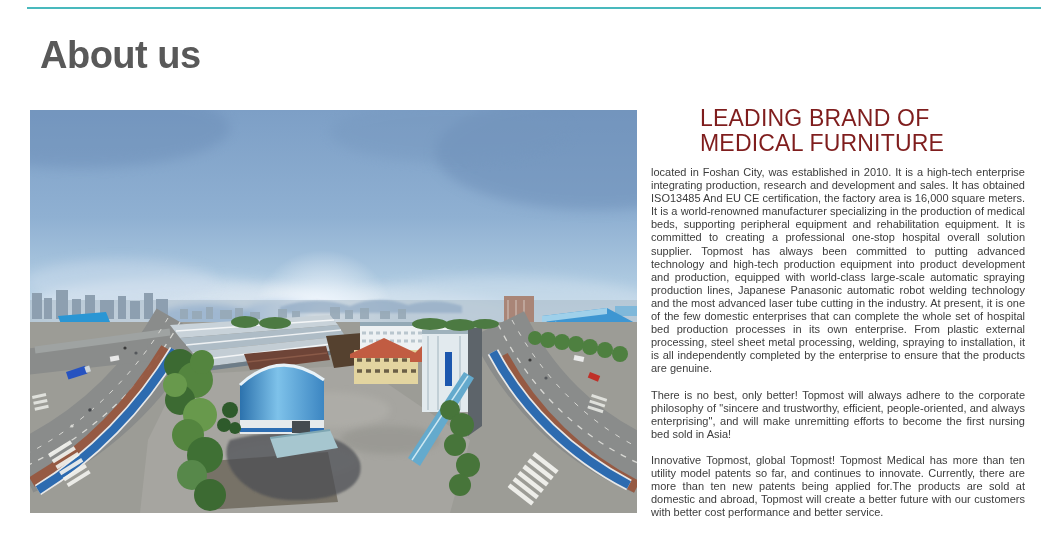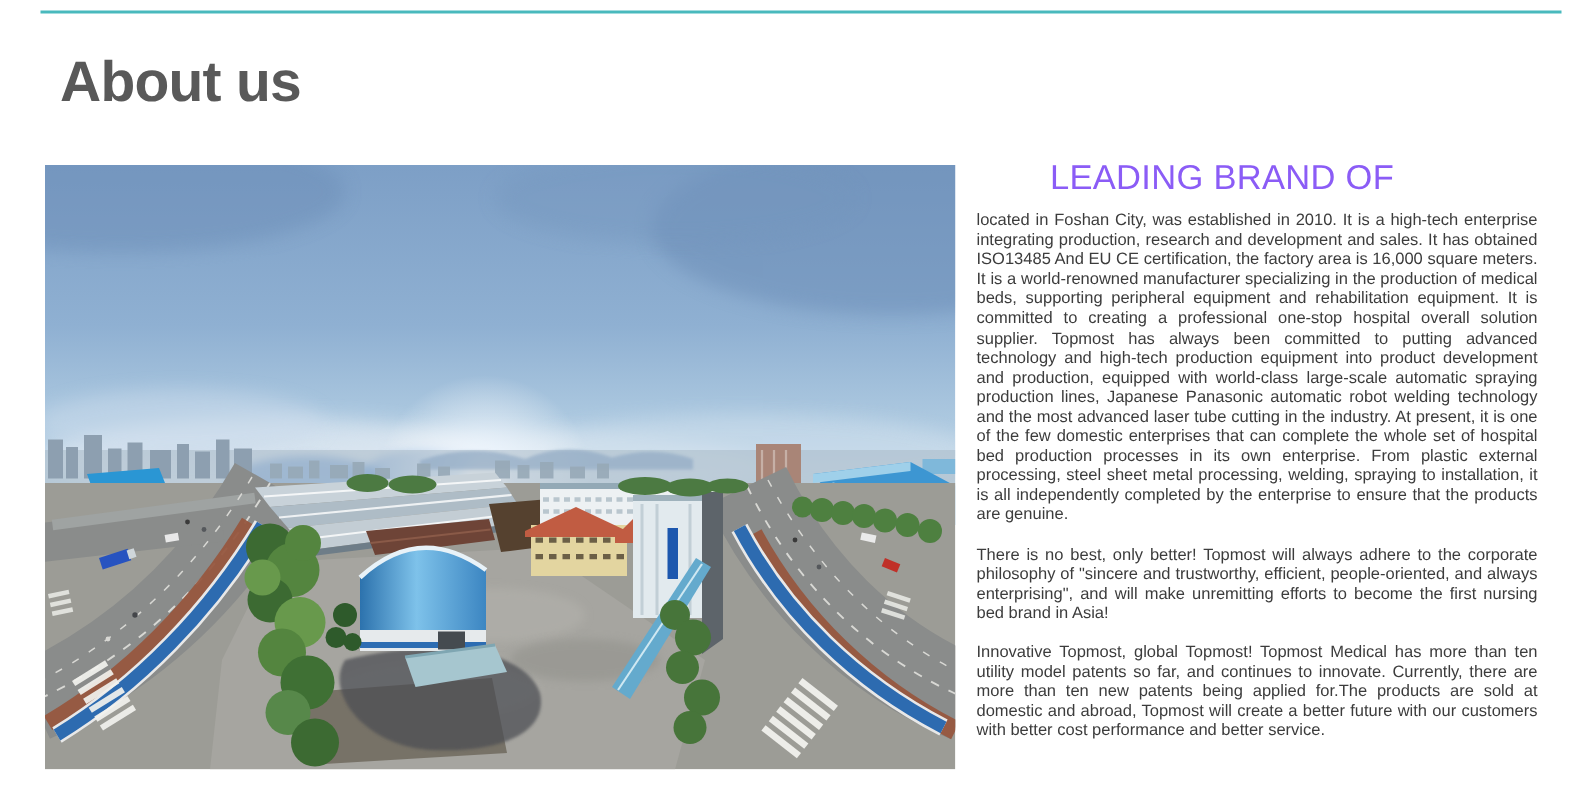--- a/index.html
+++ b/index.html
@@ -9,21 +9,21 @@
   }
   .top-rule{position:absolute;left:27px;top:7px;width:1014px;height:2px;background:#49b9bd;}
   .page-title{
     position:absolute;left:40px;top:34px;margin:0;
     font-size:38px;font-weight:bold;color:#595959;letter-spacing:-0.5px;text-align:right;
   }
   .photo-wrap{position:absolute;left:30px;top:110px;width:607px;height:403px;overflow:hidden;}
   .photo-wrap svg{display:block;}
   .text-col{position:absolute;left:651px;top:106px;width:374px;}
   .section-heading{
-    margin:0 0 10px 49px;color:#8b5cf6;font-size:23px;line-height:25px;
+    margin:0 0 10px 49px;color:#7f1d1d;font-size:23px;line-height:25px;
     font-weight:normal;letter-spacing:0.2px;
   }
   .text-col p{
     margin:0 0 13px 0;font-size:11px;line-height:13.1px;
     text-align:justify;color:#3c3c3c;
   }
 </style>
 </head>
 <body>
 
@@ -263,17 +263,18 @@
       <circle cx="200" cy="300" r="8"></circle>
         <circle cx="194" cy="315" r="7"></circle>
         <circle cx="205" cy="318" r="6"></circle>
     </g>
   </svg>
 </figure>
 
 <div class="text-col">
   <h2 class="section-heading">
     <span>LEADING BRAND OF</span><br>
+    <span>MEDICAL FURNITURE</span>
   </h2>
   <p>located in Foshan City, was established in 2010.  It is a high-tech enterprise integrating production, research and development and sales. It has obtained ISO13485 And EU CE certification, the  factory area is 16,000 square meters. It is a world-renowned manufacturer specializing in the production of medical beds, supporting peripheral equipment and rehabilitation equipment. It is committed to creating a professional one-stop hospital overall solution supplier. Topmost has always been committed to putting advanced technology and high-tech production equipment into product development and production, equipped with world-class large-scale automatic spraying production lines, Japanese Panasonic automatic robot welding technology and the most advanced laser tube cutting in the industry. At present, it is one of the few domestic enterprises that can complete the whole set of hospital bed production processes in its own enterprise. From plastic external processing, steel sheet metal processing, welding, spraying to installation, it is all independently completed by the enterprise to ensure that the products are genuine.</p>
-  <p>There is no best, only better! Topmost will always adhere to the corporate philosophy of "sincere and trustworthy, efficient, people-oriented, and always enterprising", and will make unremitting efforts to become the first nursing bed brand in Asia!</p>
+  <p>There is no best, only better! Topmost will always adhere to the corporate philosophy of "sincere and trustworthy, efficient, people-oriented, and always enterprising", and will make unremitting efforts to become the first nursing bed sold in Asia!</p>
   <p>Innovative Topmost, global Topmost! Topmost Medical has more than ten utility model patents so far, and continues to innovate. Currently, there are more than ten new patents being applied for.The products are sold at domestic  and abroad, Topmost will create a better future with our customers with better cost performance and better service.</p>
 </div>
 
 </body></html>

